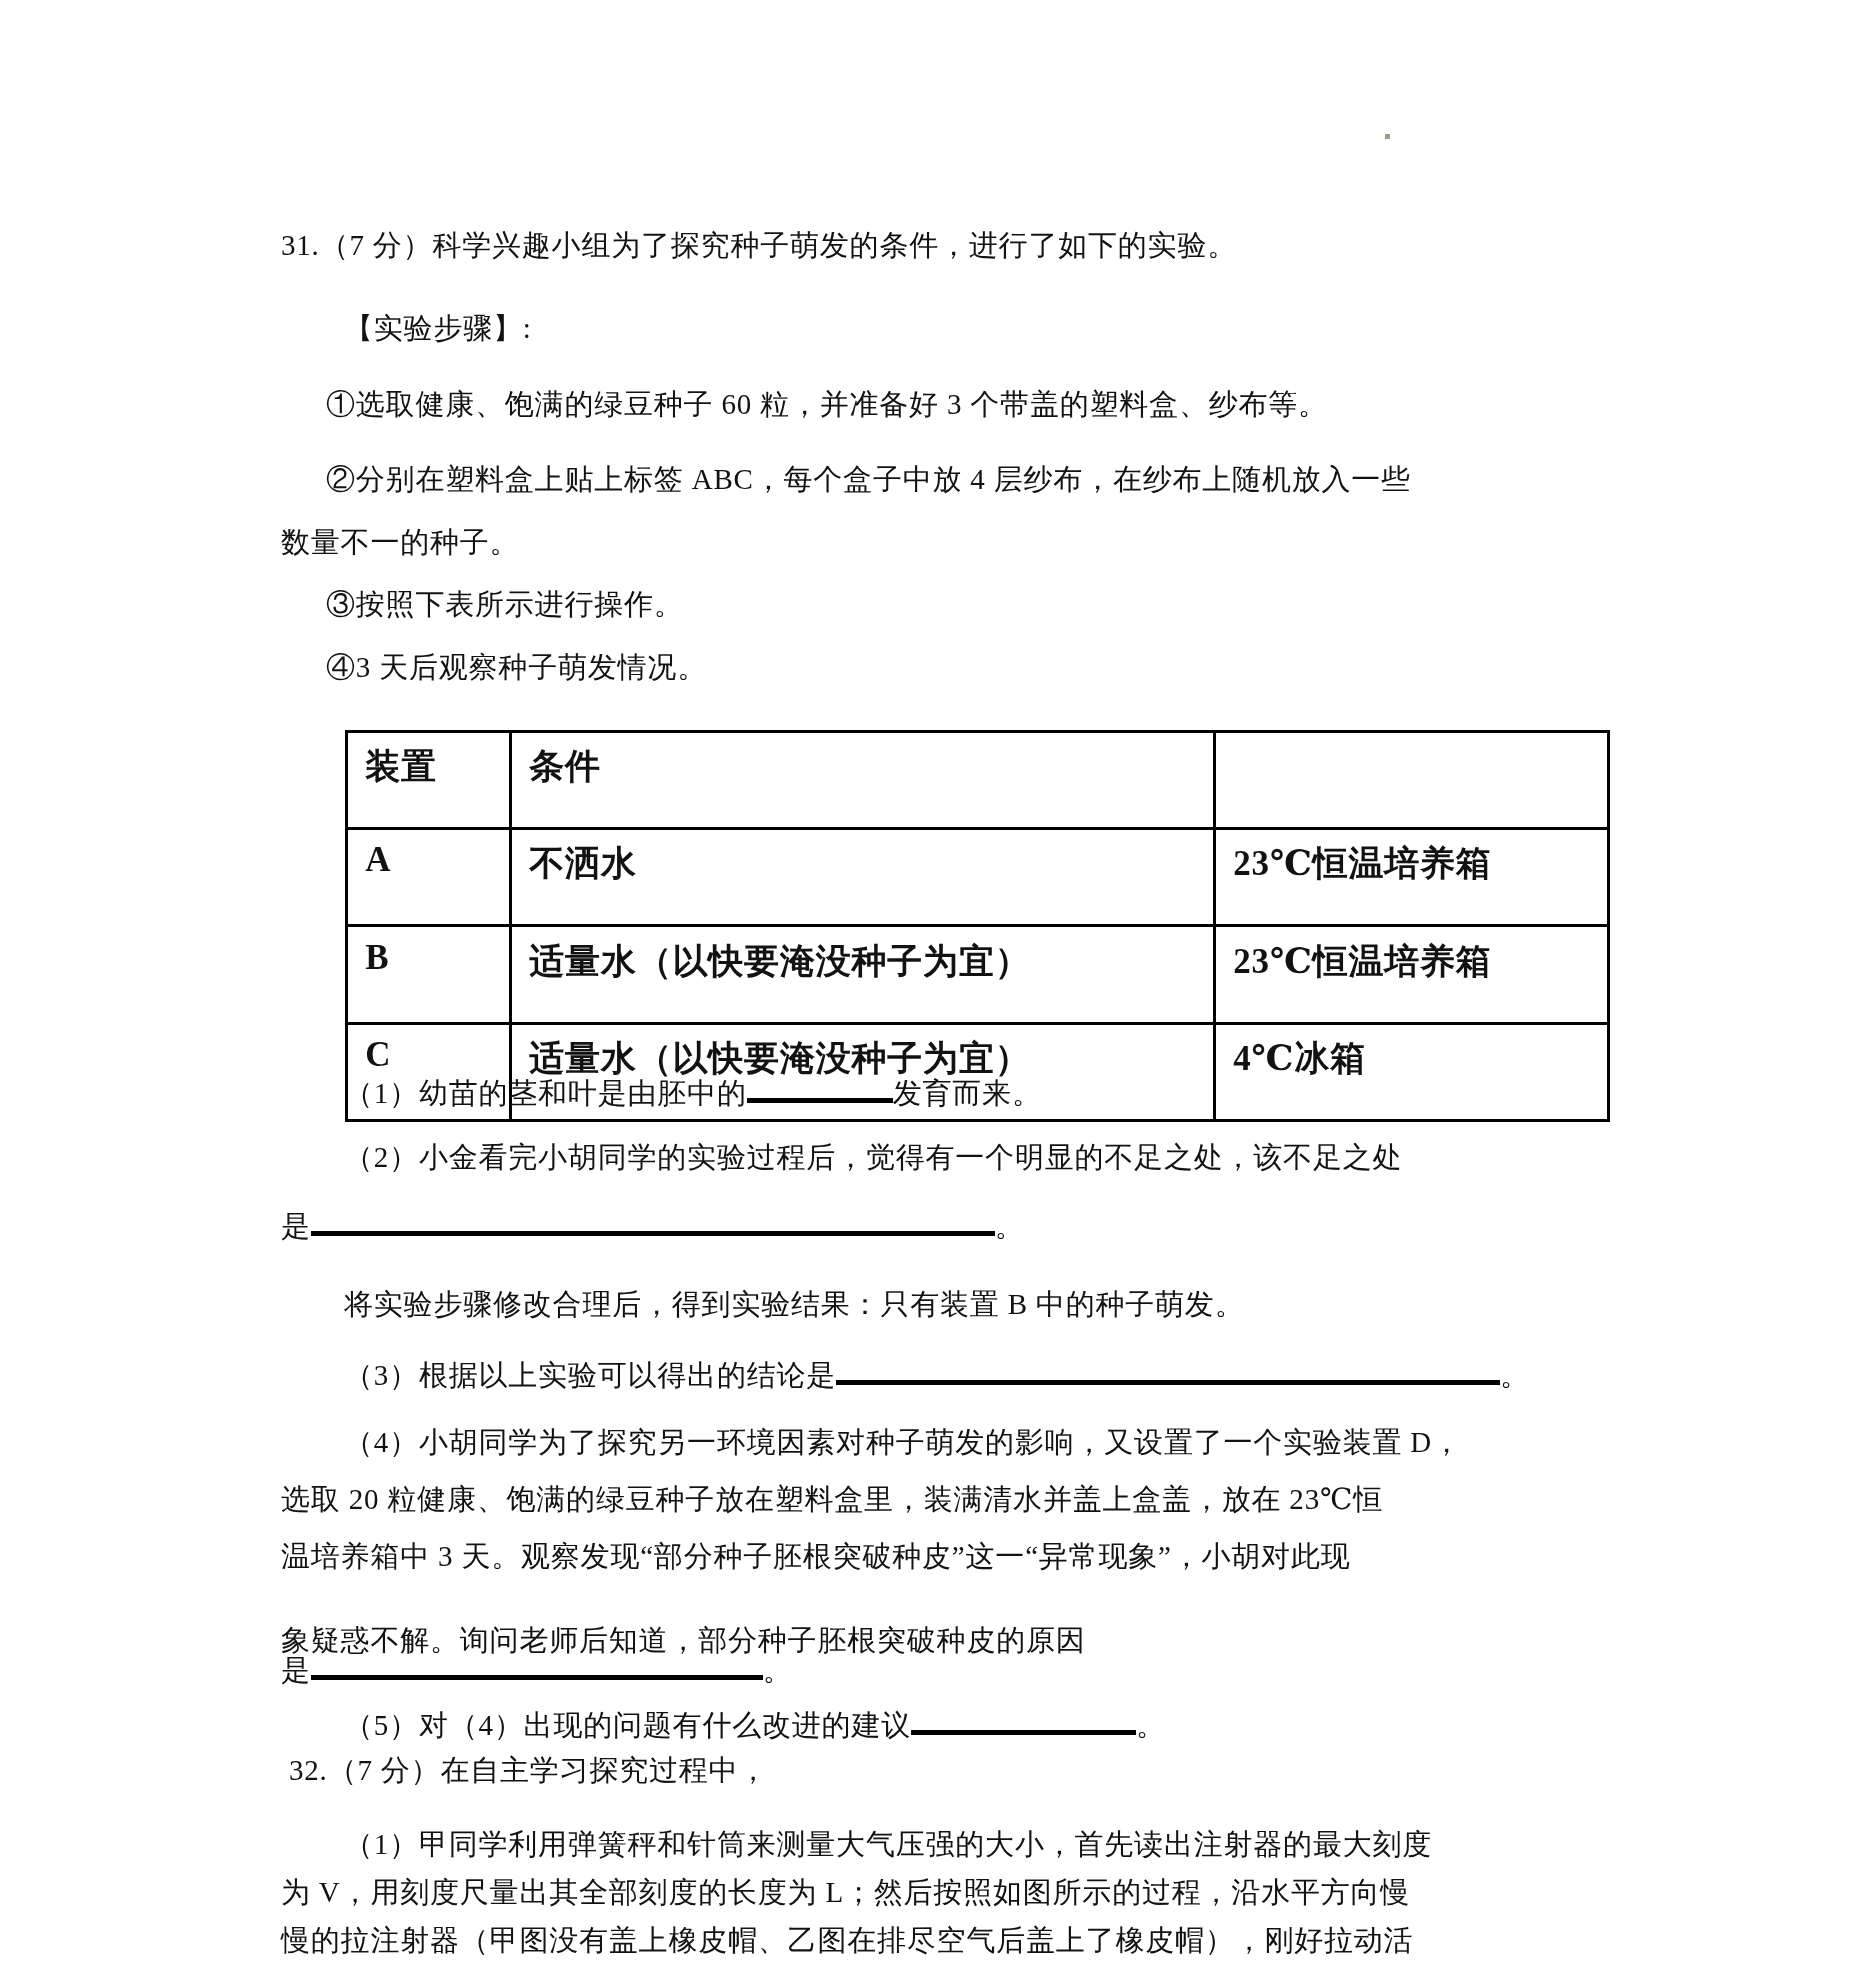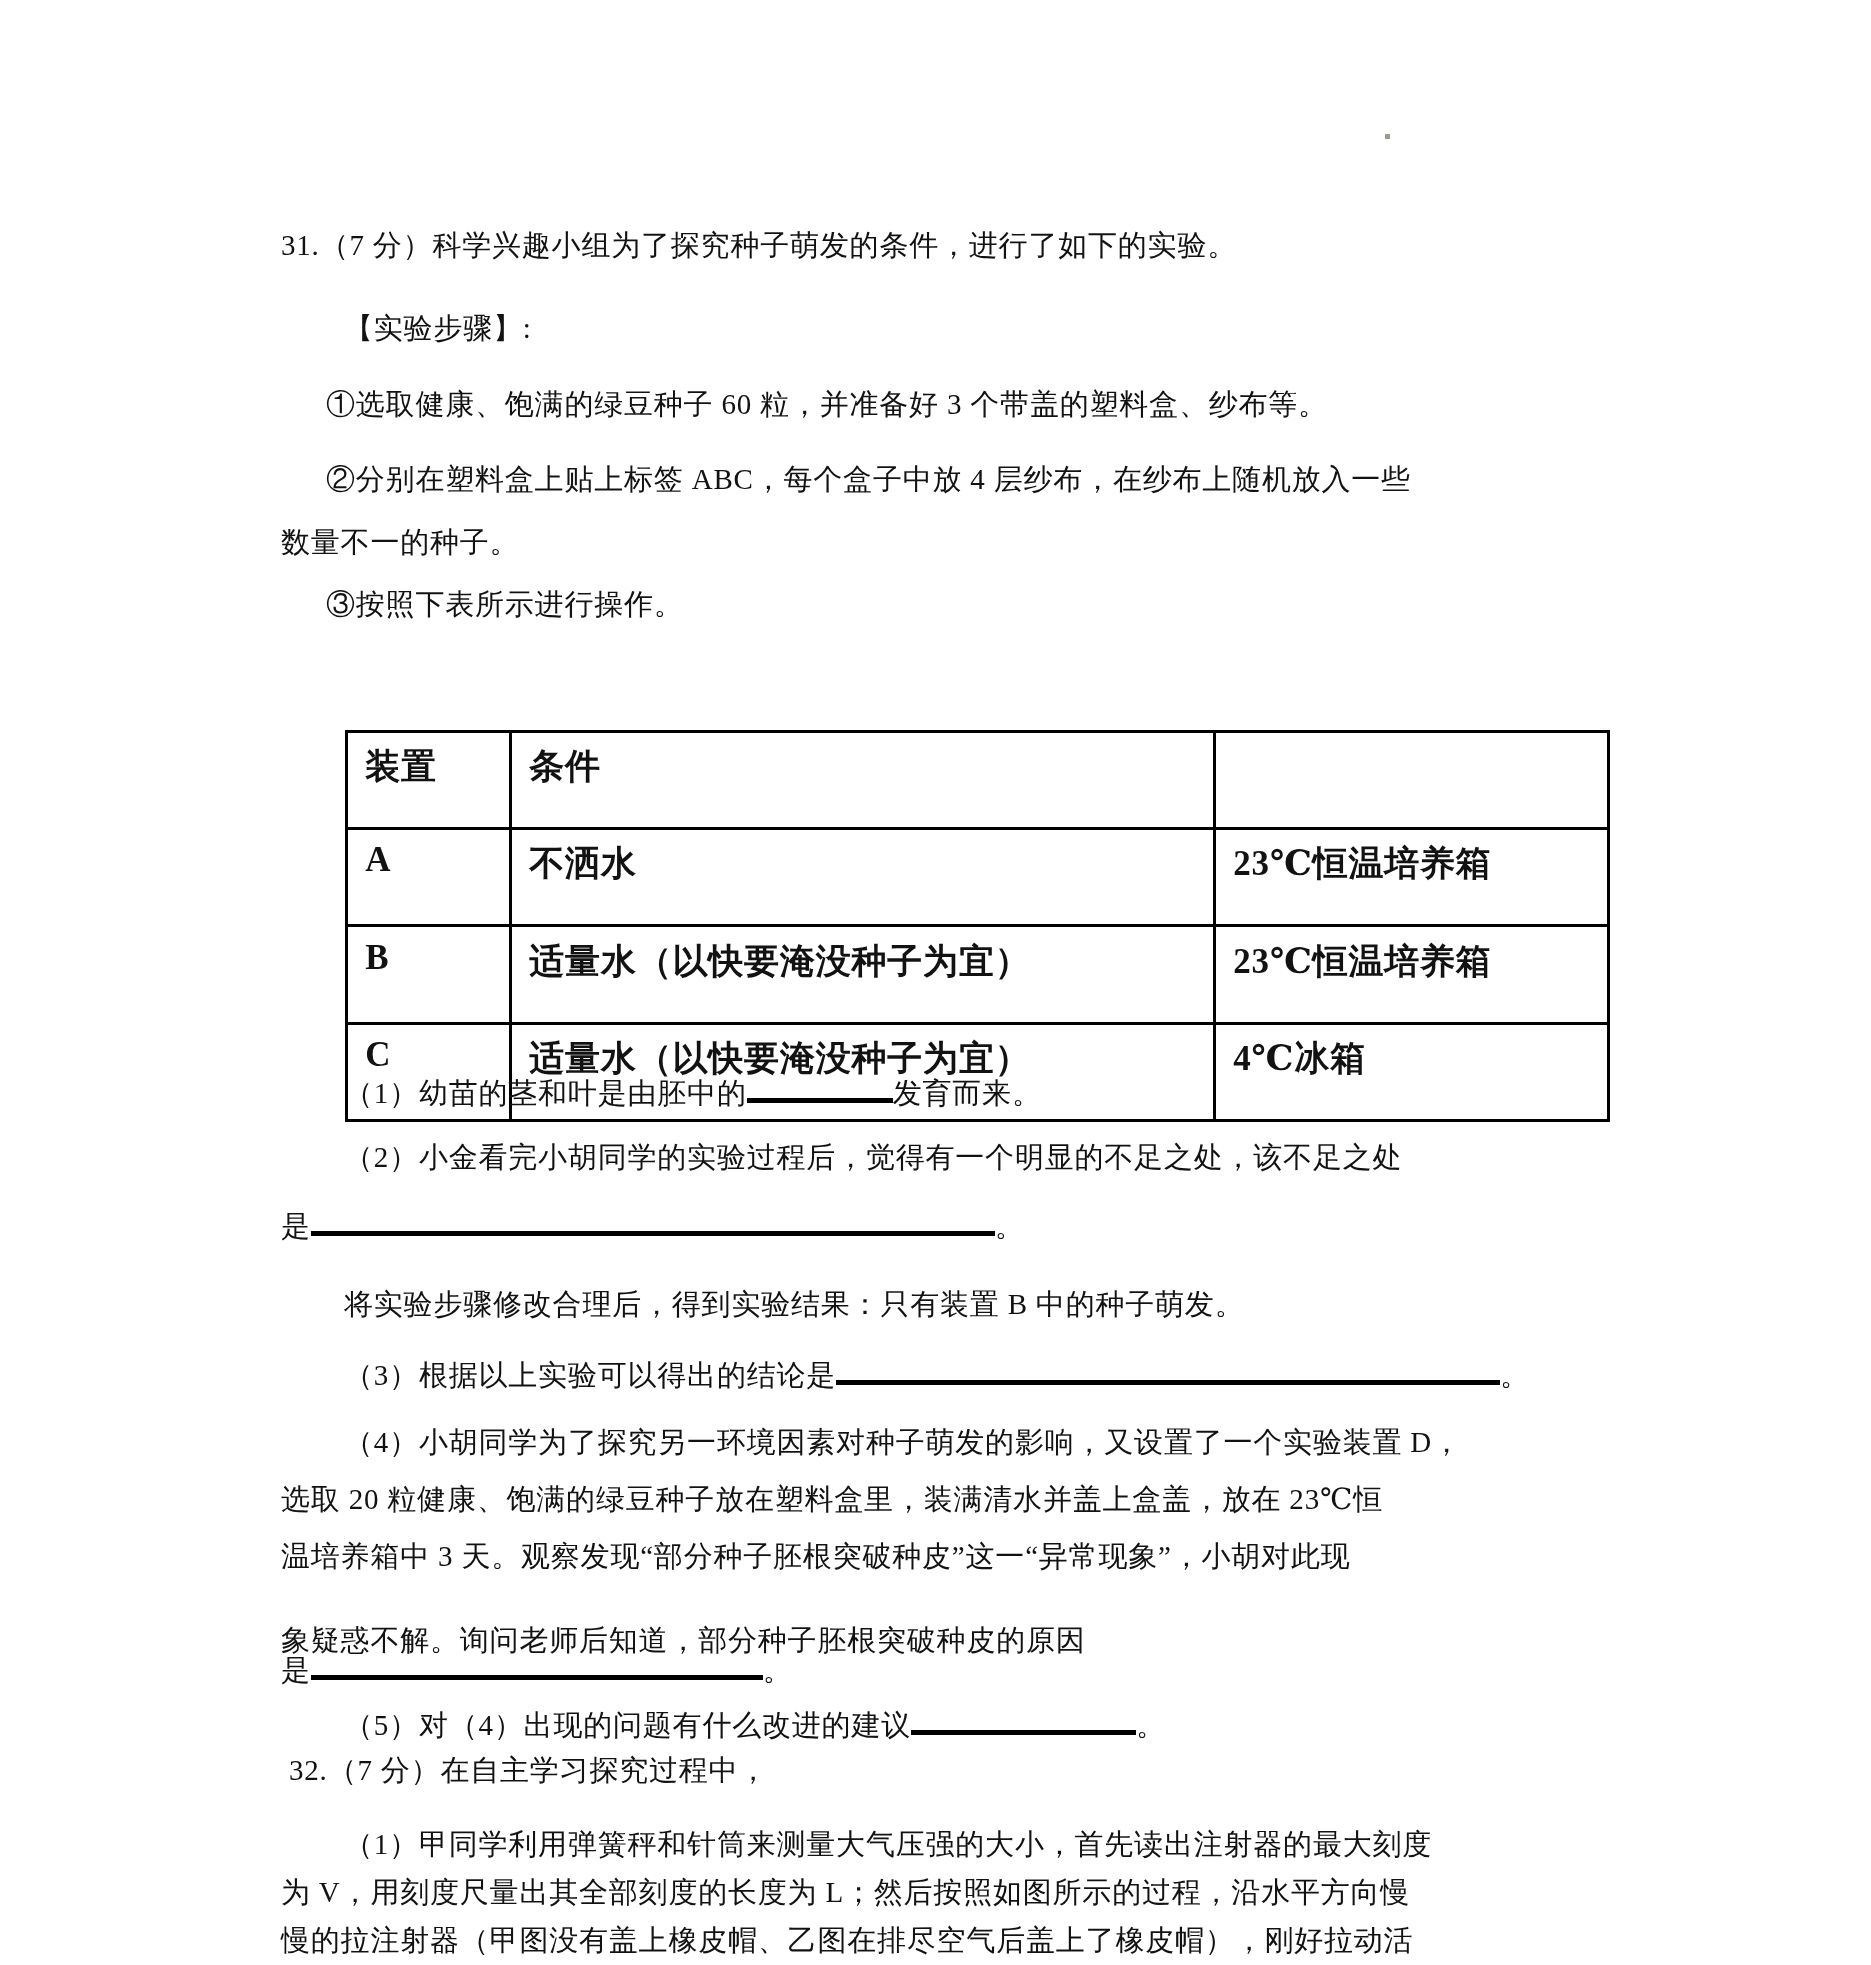--- a/index.html
+++ b/index.html
@@ -19,20 +19,21 @@
 <div class="page">
 
   <div class="stray"></div>
 
   <div class="ln" style="left:281px;top:227px;">31.（7 分）科学兴趣小组为了探究种子萌发的条件，进行了如下的实验。</div>
   <div class="ln" style="left:344px;top:310px;">【实验步骤】:</div>
   <div class="ln" style="left:326px;top:386px;">①选取健康、饱满的绿豆种子 60 粒，并准备好 3 个带盖的塑料盒、纱布等。</div>
   <div class="ln" style="left:326px;top:461px;">②分别在塑料盒上贴上标签 ABC，每个盒子中放 4 层纱布，在纱布上随机放入一些</div>
   <div class="ln" style="left:281px;top:524px;">数量不一的种子。</div>
   <div class="ln" style="left:326px;top:586px;">③按照下表所示进行操作。</div>
+  <div class="ln" style="left:326px;top:649px;">④3 天后观察种子萌发情况。</div>
 
   <table class="exp-table">
     <colgroup>
         <col style="width:164px">
         <col style="width:704px">
         <col style="width:394px">
       </colgroup>
     <tbody>
         <tr>
       <td>装置</td>

